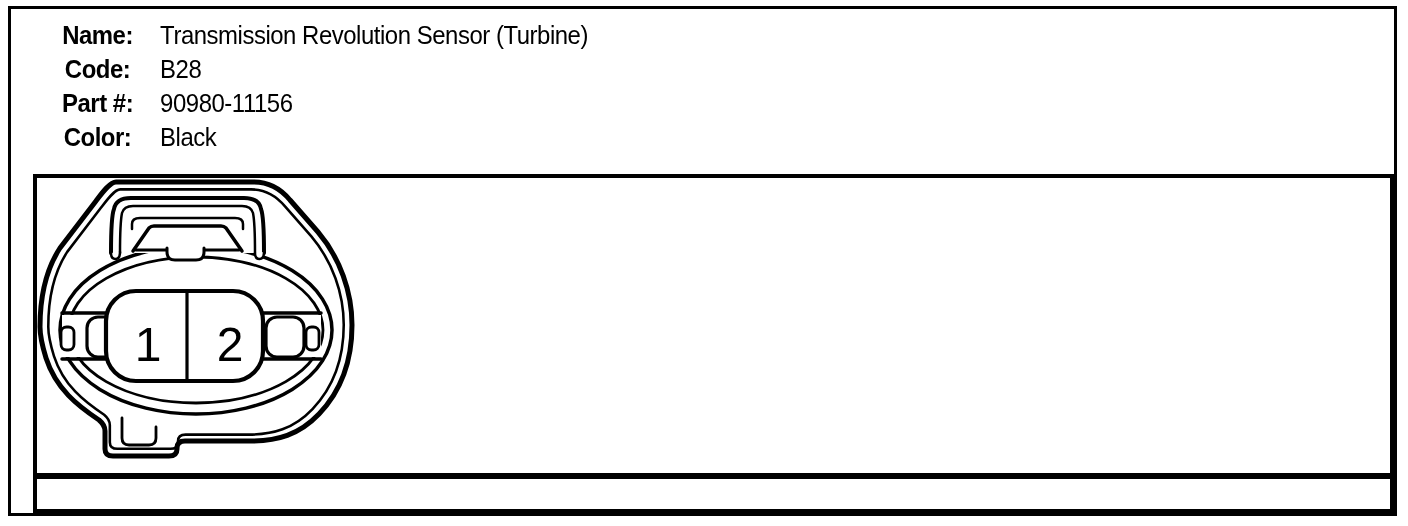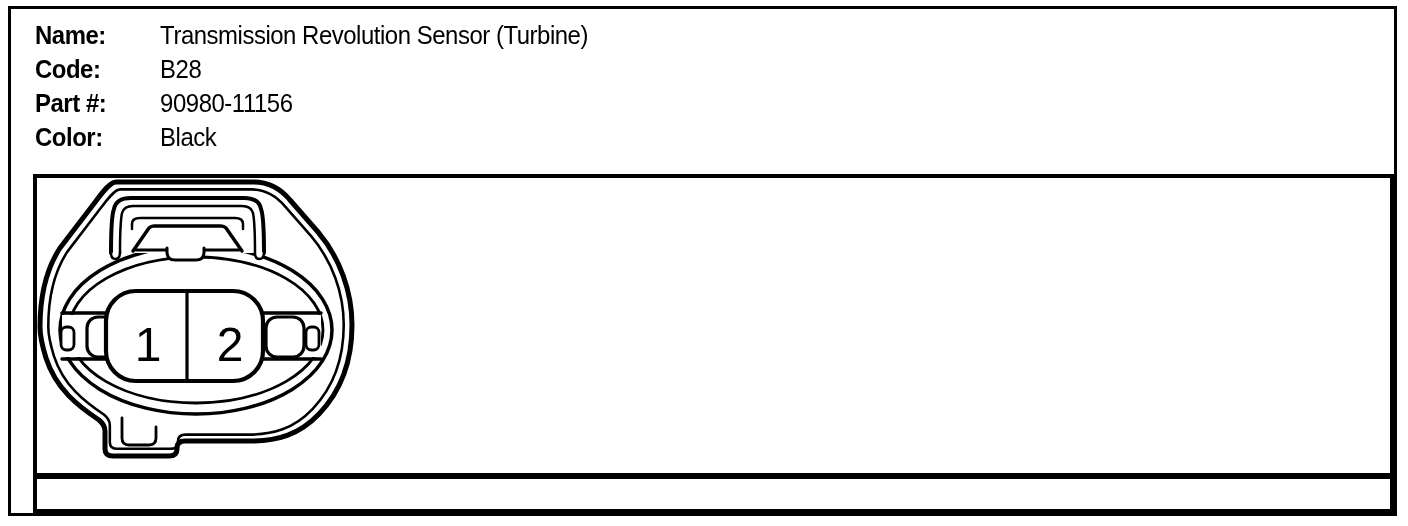--- a/index.html
+++ b/index.html
@@ -1,18 +1,18 @@
 <!DOCTYPE html>
 <html><head>
 <meta charset="utf-8">
 <style>
   html,body{margin:0;padding:0;background:#fff;}
   body{width:1408px;height:526px;position:relative;font-family:"Liberation Sans",sans-serif;color:#000;}
   .frame{position:absolute;left:8px;top:6px;width:1383px;height:504px;border:3px solid #000;background:#fff;}
-  .header{margin:9px 0 0 24px;}
+  .header{margin:9px 0 0 24px;text-align:center;}
   .row{display:flex;font-size:26px;line-height:34px;letter-spacing:-0.5px;transform:scaleX(0.92);transform-origin:0 0;white-space:nowrap;}
   .lbl{font-weight:bold;width:136px;flex:0 0 136px;}
   .val{font-weight:normal;}
   .draw-box{position:absolute;left:22px;right:0;top:165px;height:295px;border:4px solid #000;background:#fff;}
   .notes-box{position:absolute;left:22px;right:0;top:466px;height:30px;border:4px solid #000;background:#fff;}
   .connector-svg{position:absolute;left:0;top:0;display:block;}
   svg text{font-family:"Liberation Sans",sans-serif;}
 </style>
 </head>
 <body>

